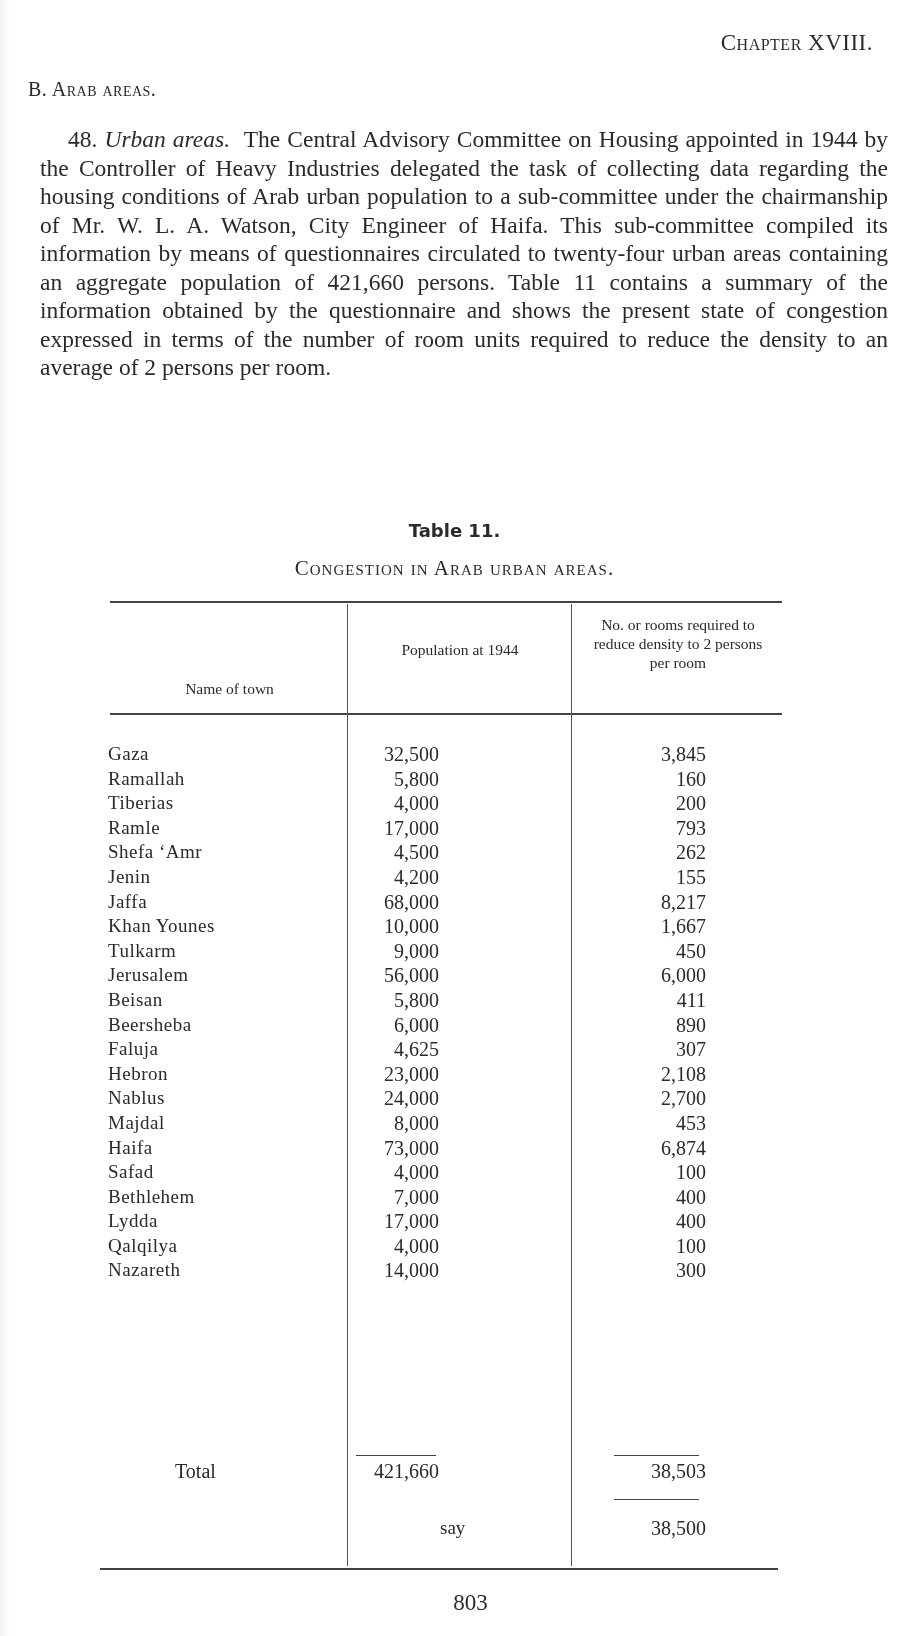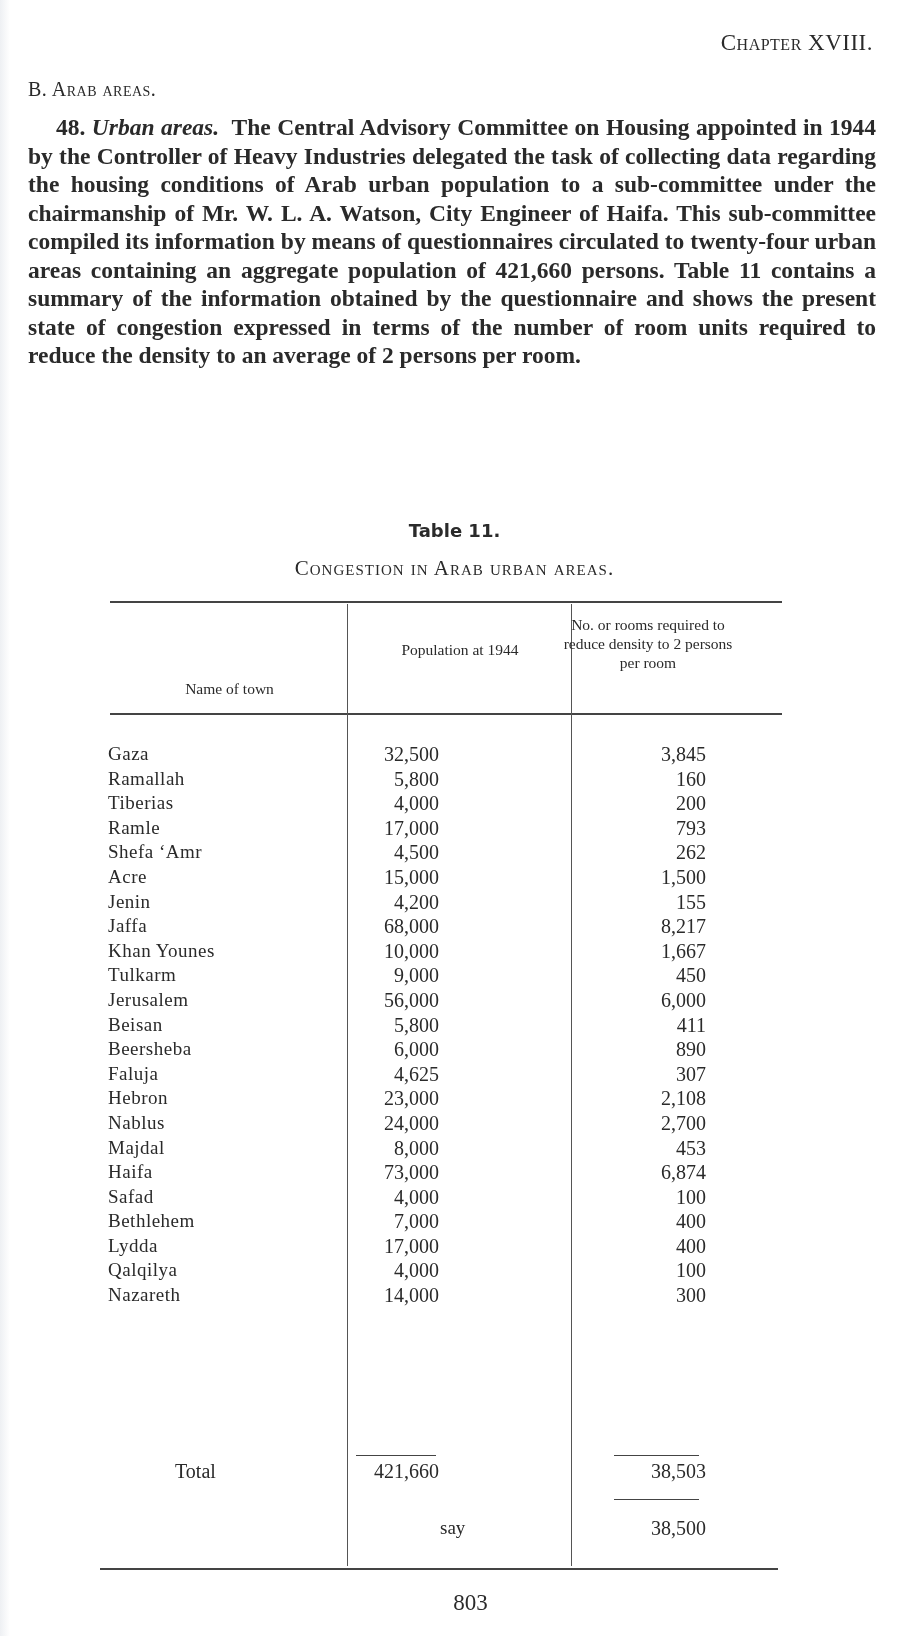--- a/index.html
+++ b/index.html
@@ -39,22 +39,21 @@
     }
     .body-para {
       position: absolute;
       top: 113px;
       left: 28px;
       width: 848px;
       font-size: 23.5px;
       line-height: 28.5px;
       text-align: justify;
       text-indent: 28px;
-      margin: 0;
-      font-weight: bold;
+      margin: 12px;
     }
     .body-para .italic {
       font-style: italic;
     }
     .table-title {
       position: absolute;
       top: 520px;
       left: 0;
       width: 909px;
       text-align: center;
@@ -173,21 +172,21 @@
 <div>
 
   <div class="rule" style="top:601px; left:110px; width:672px;"></div>
   <div class="rule" style="top:713px; left:110px; width:672px;"></div>
 
   <div class="vline" style="left:347px; top:604px; height:962px;"></div>
   <div class="vline" style="left:571px; top:604px; height:962px;"></div>
 
   <div class="col-head" style="left:112px; width:235px; top:650px;margin-top:29px;">Name of town</div>
   <div class="col-head" style="left:385px; width:150px; top:640px;">Population at 1944</div>
-  <div class="col-head" style="left:553px; width:190px; top:615px;">No. or rooms required to reduce density to 2 persons per room</div>
+  <div class="col-head" style="left:583px; width:190px; top:615px;">No. or rooms required to reduce density to 2 persons per room</div>
 
   <div class="rows">
     <div class="row">
         <span class="town">Gaza</span>
         <span class="pop">32,500</span>
         <span class="rooms">3,845</span>
       </div>
     <div class="row">
         <span class="town">Ramallah</span>
         <span class="pop">5,800</span>
@@ -202,25 +201,20 @@
         <span class="town">Ramle</span>
         <span class="pop">17,000</span>
         <span class="rooms">793</span>
       </div>
     <div class="row">
         <span class="town">Shefa ‘Amr</span>
         <span class="pop">4,500</span>
         <span class="rooms">262</span>
       </div>
     <div class="row">
-        <span class="town">Acre</span>
-        <span class="pop">15,000</span>
-        <span class="rooms">1,500</span>
-      </div>
-    <div class="row">
         <span class="town">Jenin</span>
         <span class="pop">4,200</span>
         <span class="rooms">155</span>
       </div>
     <div class="row">
         <span class="town">Jaffa</span>
         <span class="pop">68,000</span>
         <span class="rooms">8,217</span>
       </div>
     <div class="row">

